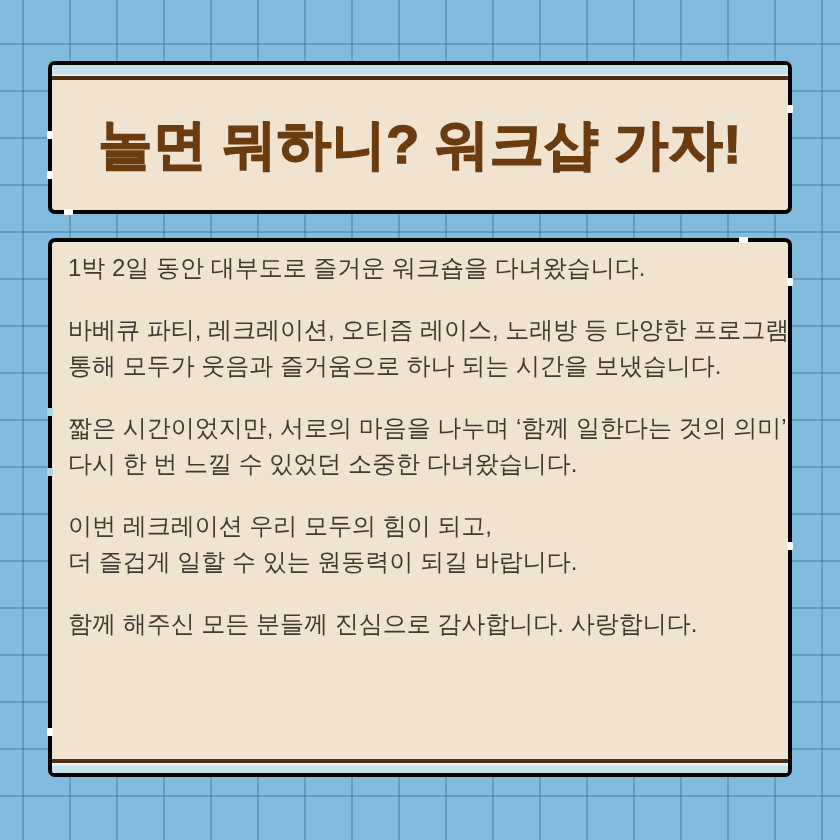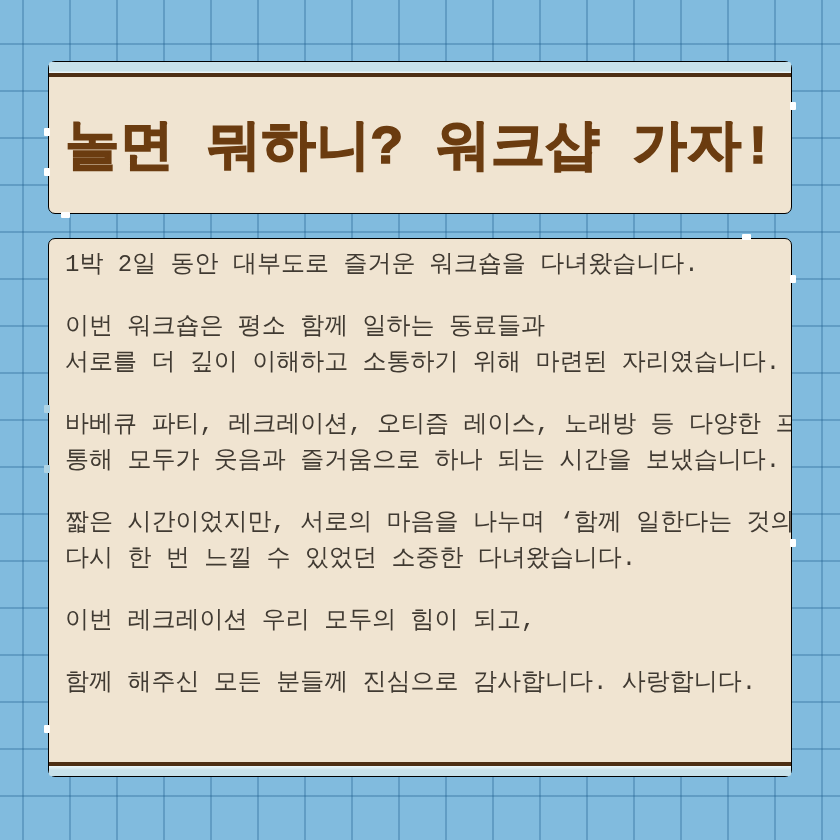--- a/index.html
+++ b/index.html
@@ -14,23 +14,22 @@
       linear-gradient(to bottom, rgba(28,92,140,0.32) 0 1.5px, transparent 1.5px);
     background-size: 47px 47px;
     background-position: 22px 43px;
   }
   .card {
     position: absolute;
     left: 48px;
     width: 744px;
     box-sizing: border-box;
     background: #f0e4d1;
-    border: 1px solid #000000;
+    border: 4px solid #000000;
     border-radius: 7px;
-    font-family: Liberation Mono, monospace;
   }
   .title-card {
     top: 61px;
     height: 153px;
     display: flex;
     flex-direction: column;
   }
   .card-strip-top {
     height: 11px;
     background: linear-gradient(#c7e1ea 78%, #f3fafc 100%);
@@ -97,33 +96,30 @@
   <div class="notch n-v" style="right:-5px; top:40px;"></div>
   <div class="notch n-h" style="left:12px; bottom:-5px;"></div>
 </div>
 
 <div class="card body-card">
   <div class="body-content">
       <div class="para">
         <div class="line">1박 2일 동안 대부도로 즐거운 워크숍을 다녀왔습니다.</div>
       </div>
       <div class="para">
-        <div class="line">이번 워크숍은 평소 함께 일하는 동료들과</div>
-        <div class="line">서로를 더 깊이 이해하고 소통하기 위해 마련된 자리였습니다.</div>
-      </div>
-      <div class="para">
         <div class="line">바베큐 파티, 레크레이션, 오티즘 레이스, 노래방 등 다양한 프로그램을</div>
         <div class="line">통해 모두가 웃음과 즐거움으로 하나 되는 시간을 보냈습니다.</div>
       </div>
       <div class="para">
         <div class="line">짧은 시간이었지만, 서로의 마음을 나누며 ‘함께 일한다는 것의 의미’를</div>
         <div class="line">다시 한 번 느낄 수 있었던 소중한 다녀왔습니다.</div>
       </div>
       <div class="para">
         <div class="line">이번 레크레이션 우리 모두의 힘이 되고,</div>
+        <div class="line">더 즐겁게 일할 수 있는 원동력이 되길 바랍니다.</div>
       </div>
       <div class="para">
         <div class="line">함께 해주신 모든 분들께 진심으로 감사합니다. 사랑합니다.</div>
       </div>
     </div>
   <div class="card-strip-bottom"></div>
 
   <div class="notch n-h" style="right:40px; top:-5px;"></div>
   <div class="notch n-v" style="right:-5px; top:36px;"></div>
   <div class="notch n-v" style="right:-5px; top:300px;"></div>

